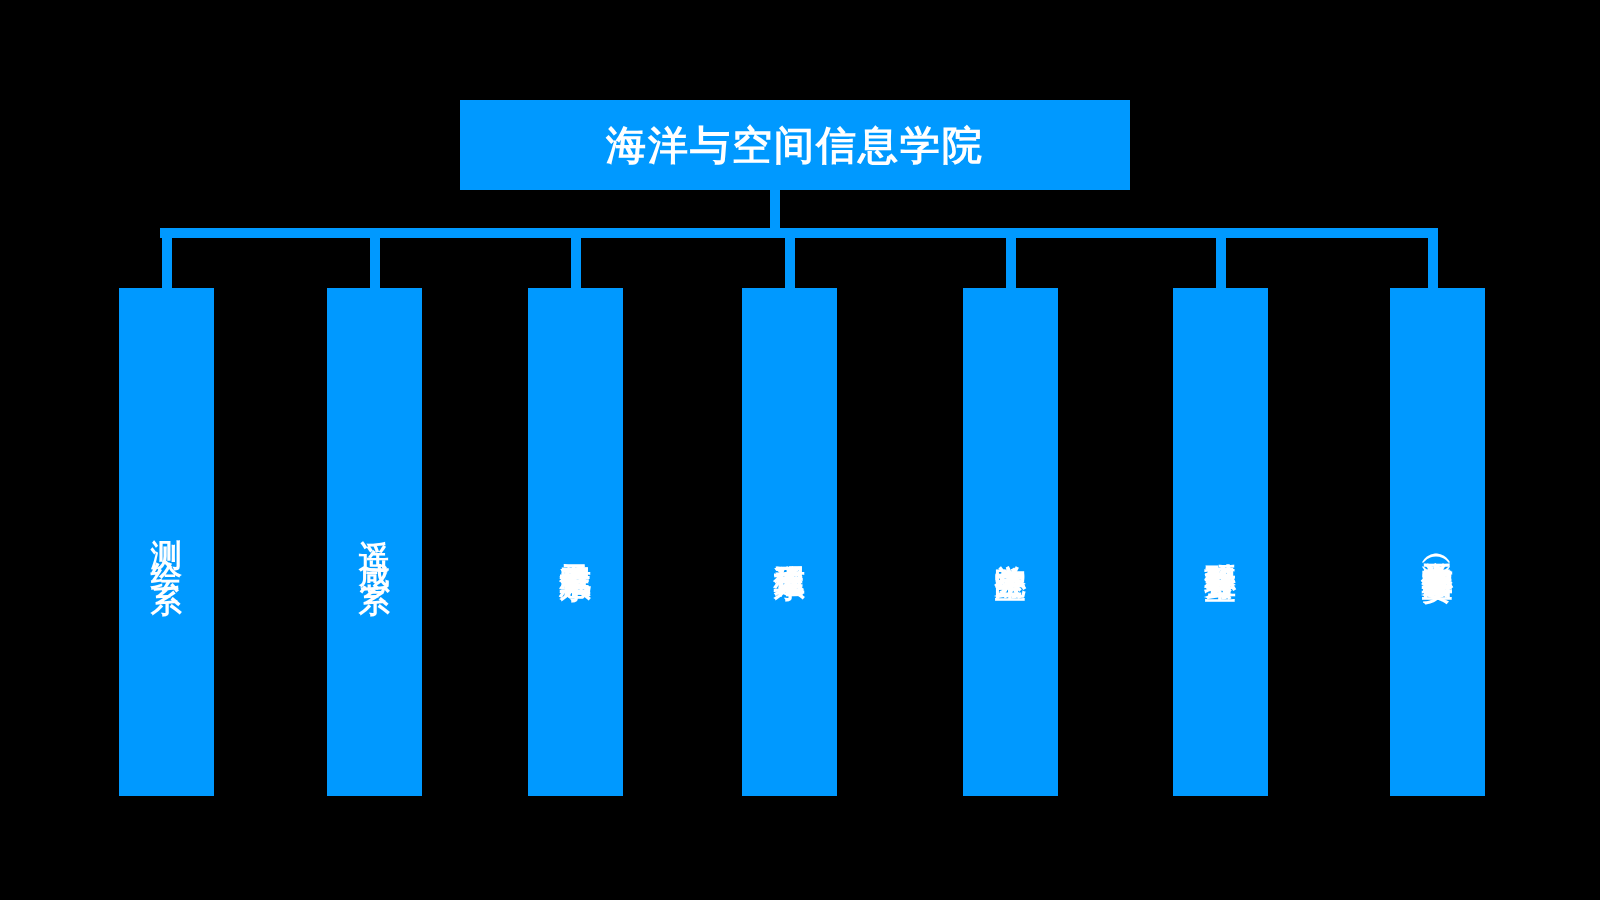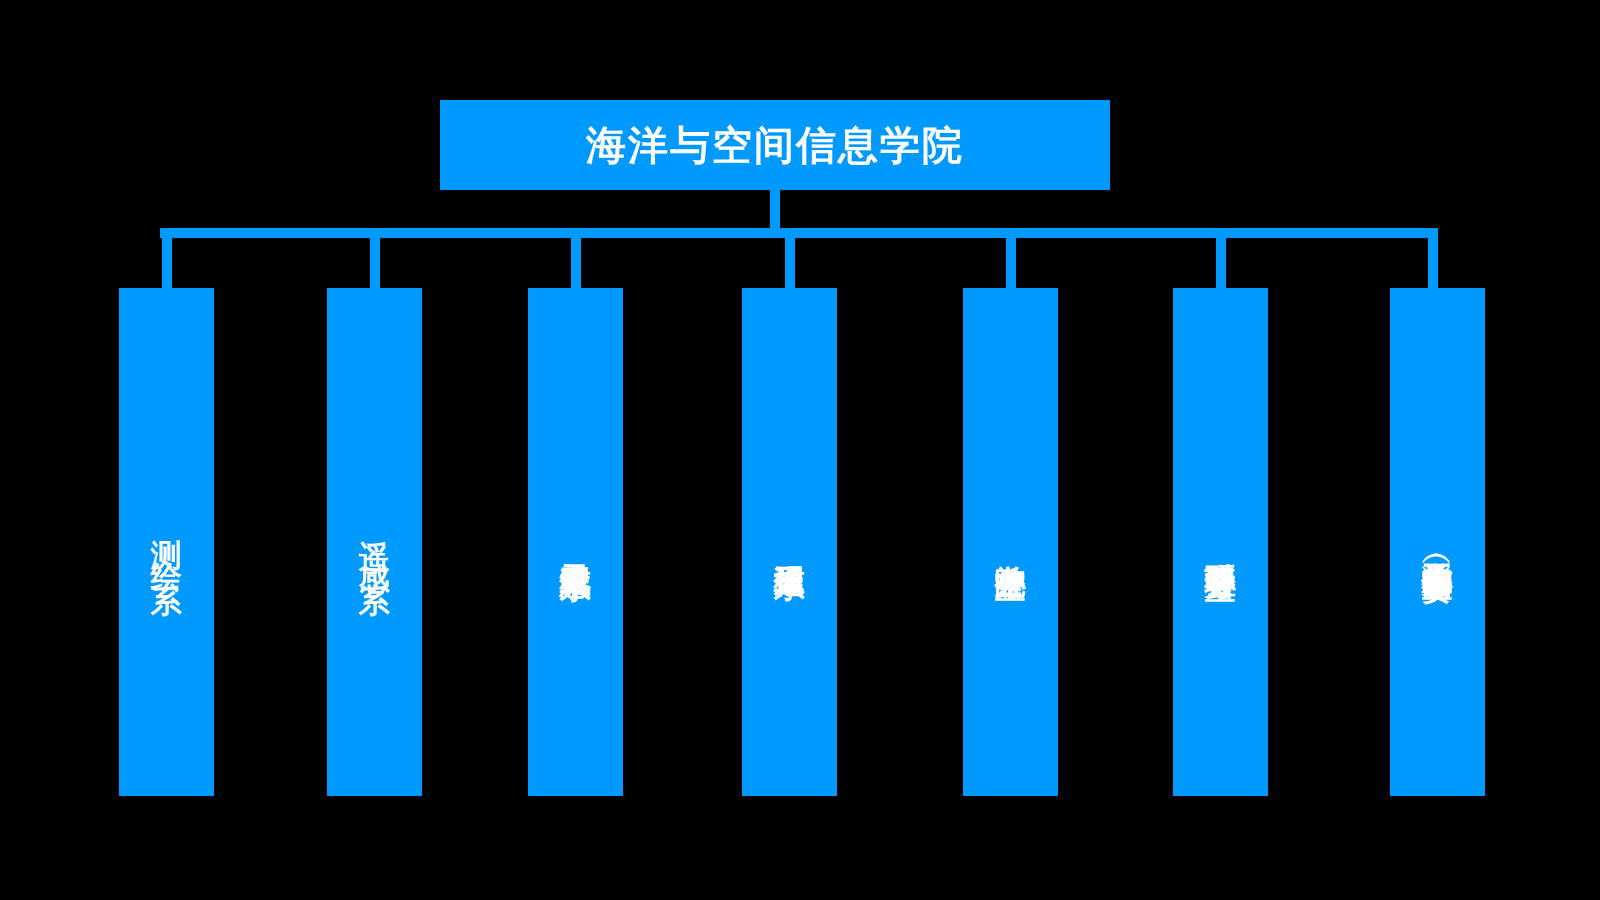--- a/index.html
+++ b/index.html
@@ -18,21 +18,21 @@
   #chart-canvas {
     position: relative;
     width: 1600px;
     height: 900px;
     background: #000000;
   }
 
   
   .root-node {
     position: absolute;
-    left: 440px;
+    left: 460px;
     top: 100px;
     width: 670px;
     height: 90px;
     background: #0099ff;
     display: flex;
     align-items: center;
     justify-content: center;
     box-sizing: border-box;
   }
   .root-label {

